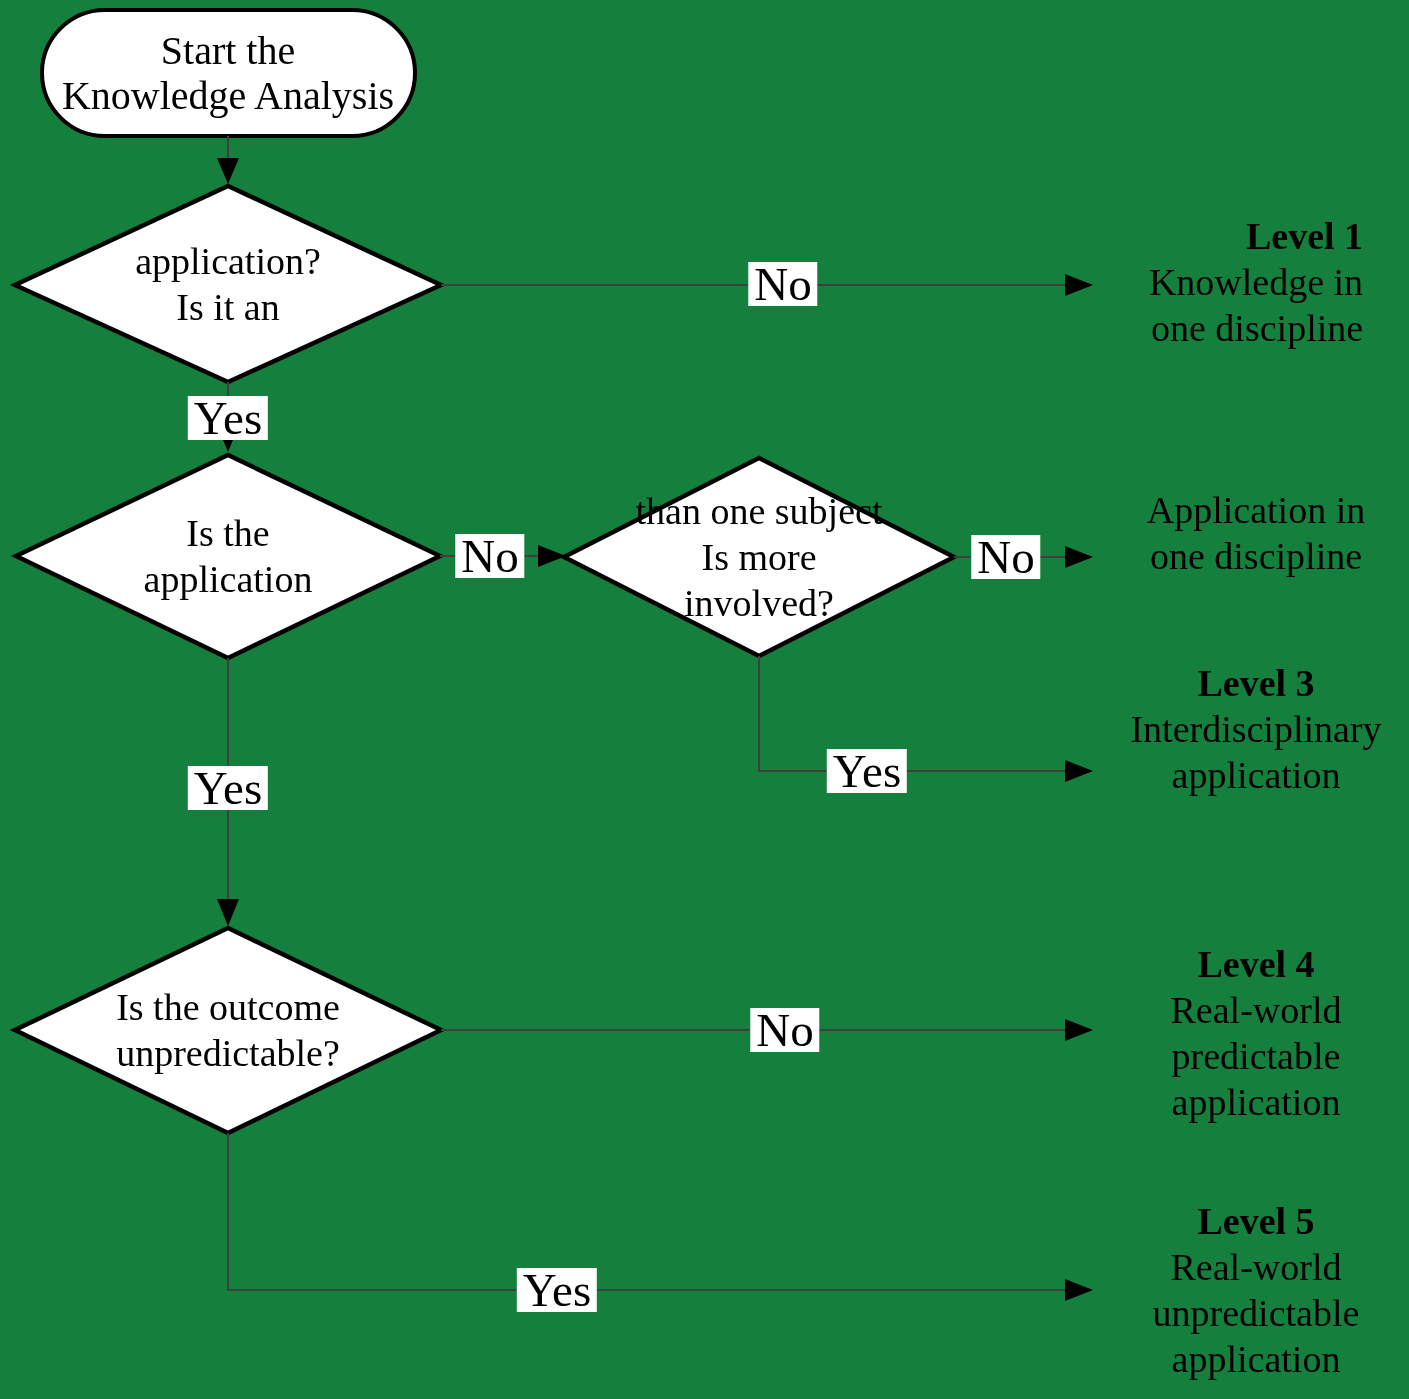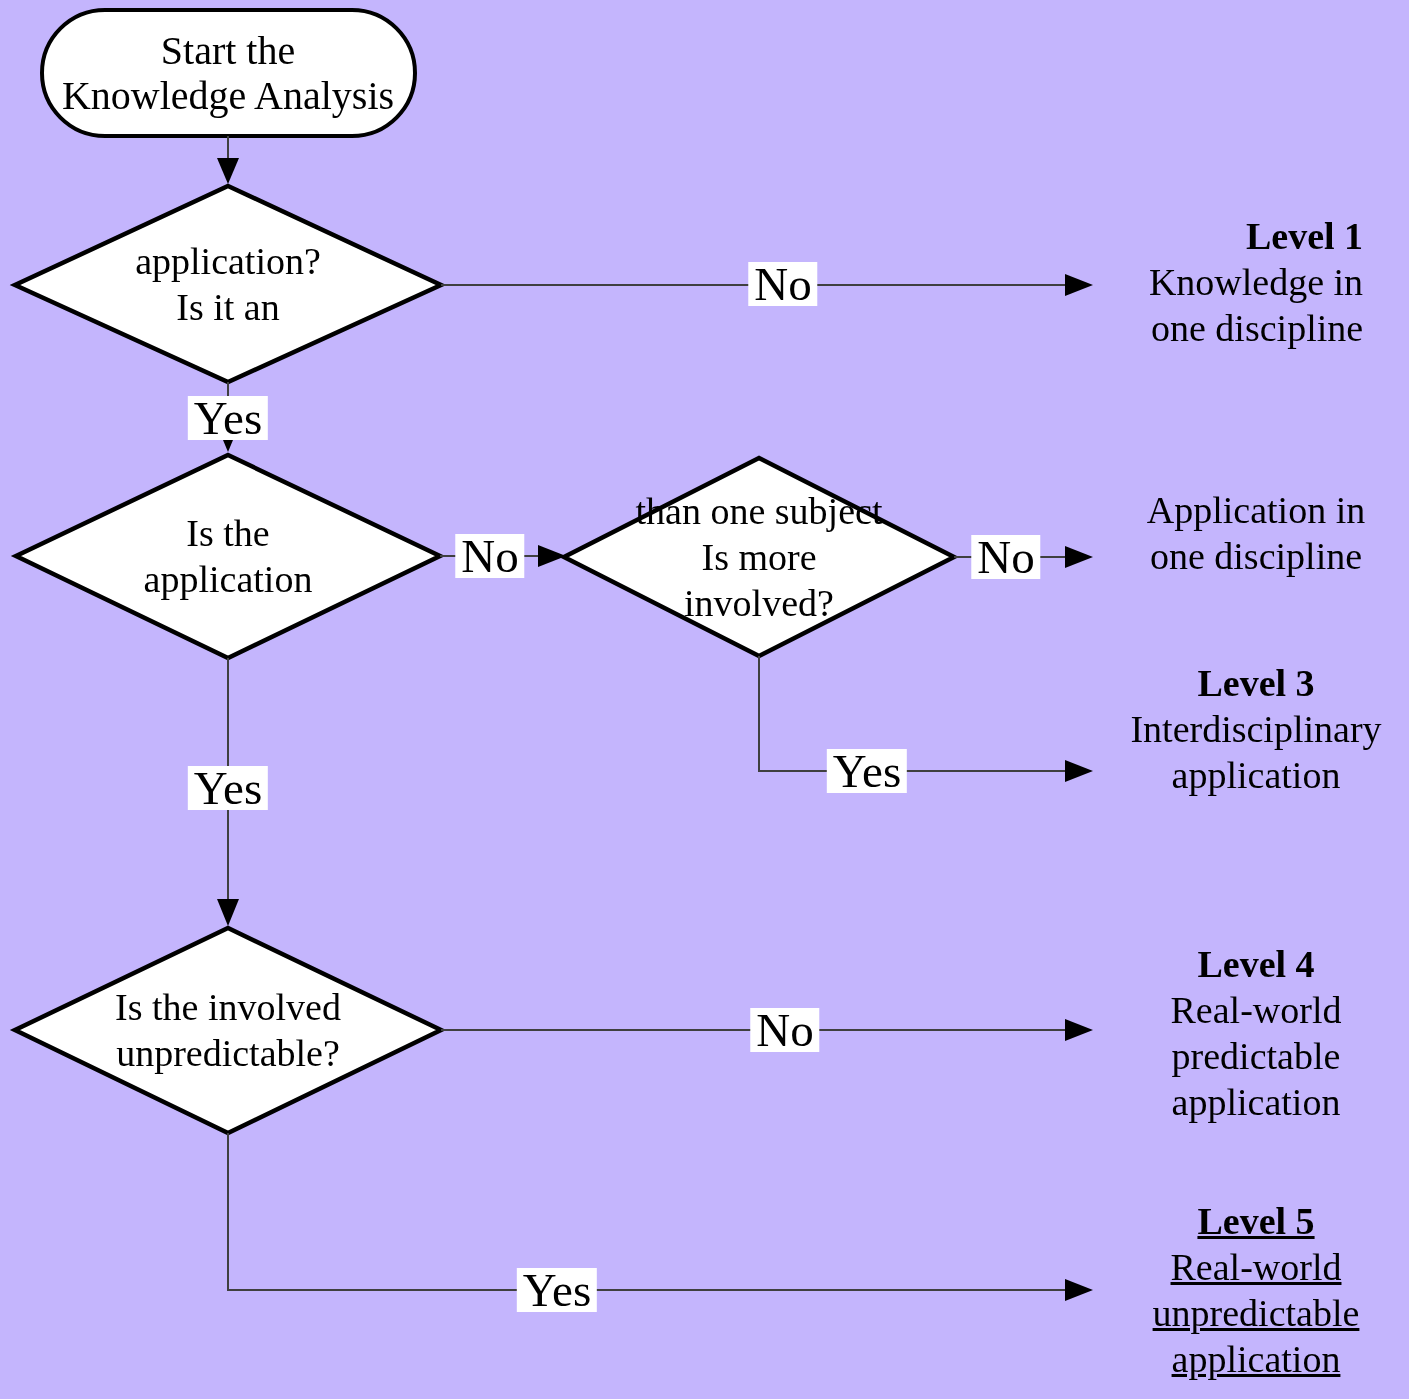--- a/index.html
+++ b/index.html
@@ -4,21 +4,21 @@
 <style>
   html, body {
     margin: 0;
     padding: 0;
     background: #ffffff;
   }
   .canvas {
     position: relative;
     width: 1409px;
     height: 1399px;
-    background: #c4b5fd;
+    background: #15803d;
     font-family: "Liberation Serif", "DejaVu Serif", serif;
     color: #000000;
     overflow: hidden;
   }
   .canvas svg {
     position: absolute;
     left: 0;
     top: 0;
   }
   .shape {
@@ -134,21 +134,21 @@
     <div>application</div>
   </div>
 
   <div class="node-text" style="left:759px; top:557px;">
     <div>than one subject</div>
     <div>Is more</div>
     <div>involved?</div>
   </div>
 
   <div class="node-text" style="left:228px; top:1030px;">
-    <div>Is the involved</div>
+    <div>Is the outcome</div>
     <div>unpredictable?</div>
   </div>
 
   <span class="edge-label" style="left:783px; top:284px;">No</span>
   <span class="edge-label" style="left:228px; top:418px;">Yes</span>
   <span class="edge-label" style="left:490px; top:556px;">No</span>
   <span class="edge-label" style="left:228px; top:788px;">Yes</span>
   <span class="edge-label" style="left:1006px; top:557px;">No</span>
   <span class="edge-label" style="left:867px; top:771px;">Yes</span>
   <span class="edge-label" style="left:785px; top:1030px;">No</span>
@@ -171,20 +171,20 @@
     <div>application</div>
   </div>
 
   <div class="level" style="top:941px;">
     <div class="level-title">Level 4</div>
     <div>Real-world</div>
     <div>predictable</div>
     <div>application</div>
   </div>
 
-  <div class="level" style="top:1198px;text-decoration:underline;">
+  <div class="level" style="top:1198px;">
     <div class="level-title">Level 5</div>
     <div>Real-world</div>
     <div>unpredictable</div>
     <div>application</div>
   </div>
 
 </div>
 
 </body></html>

